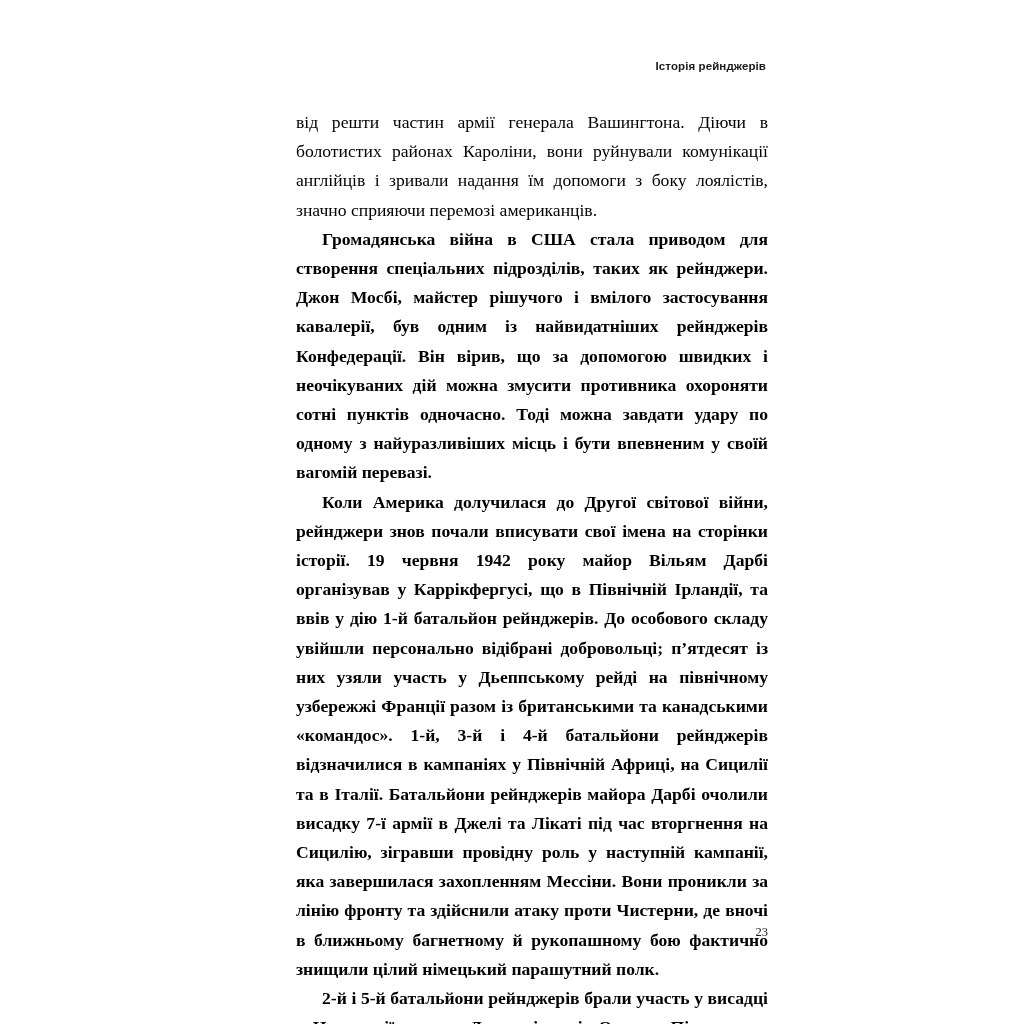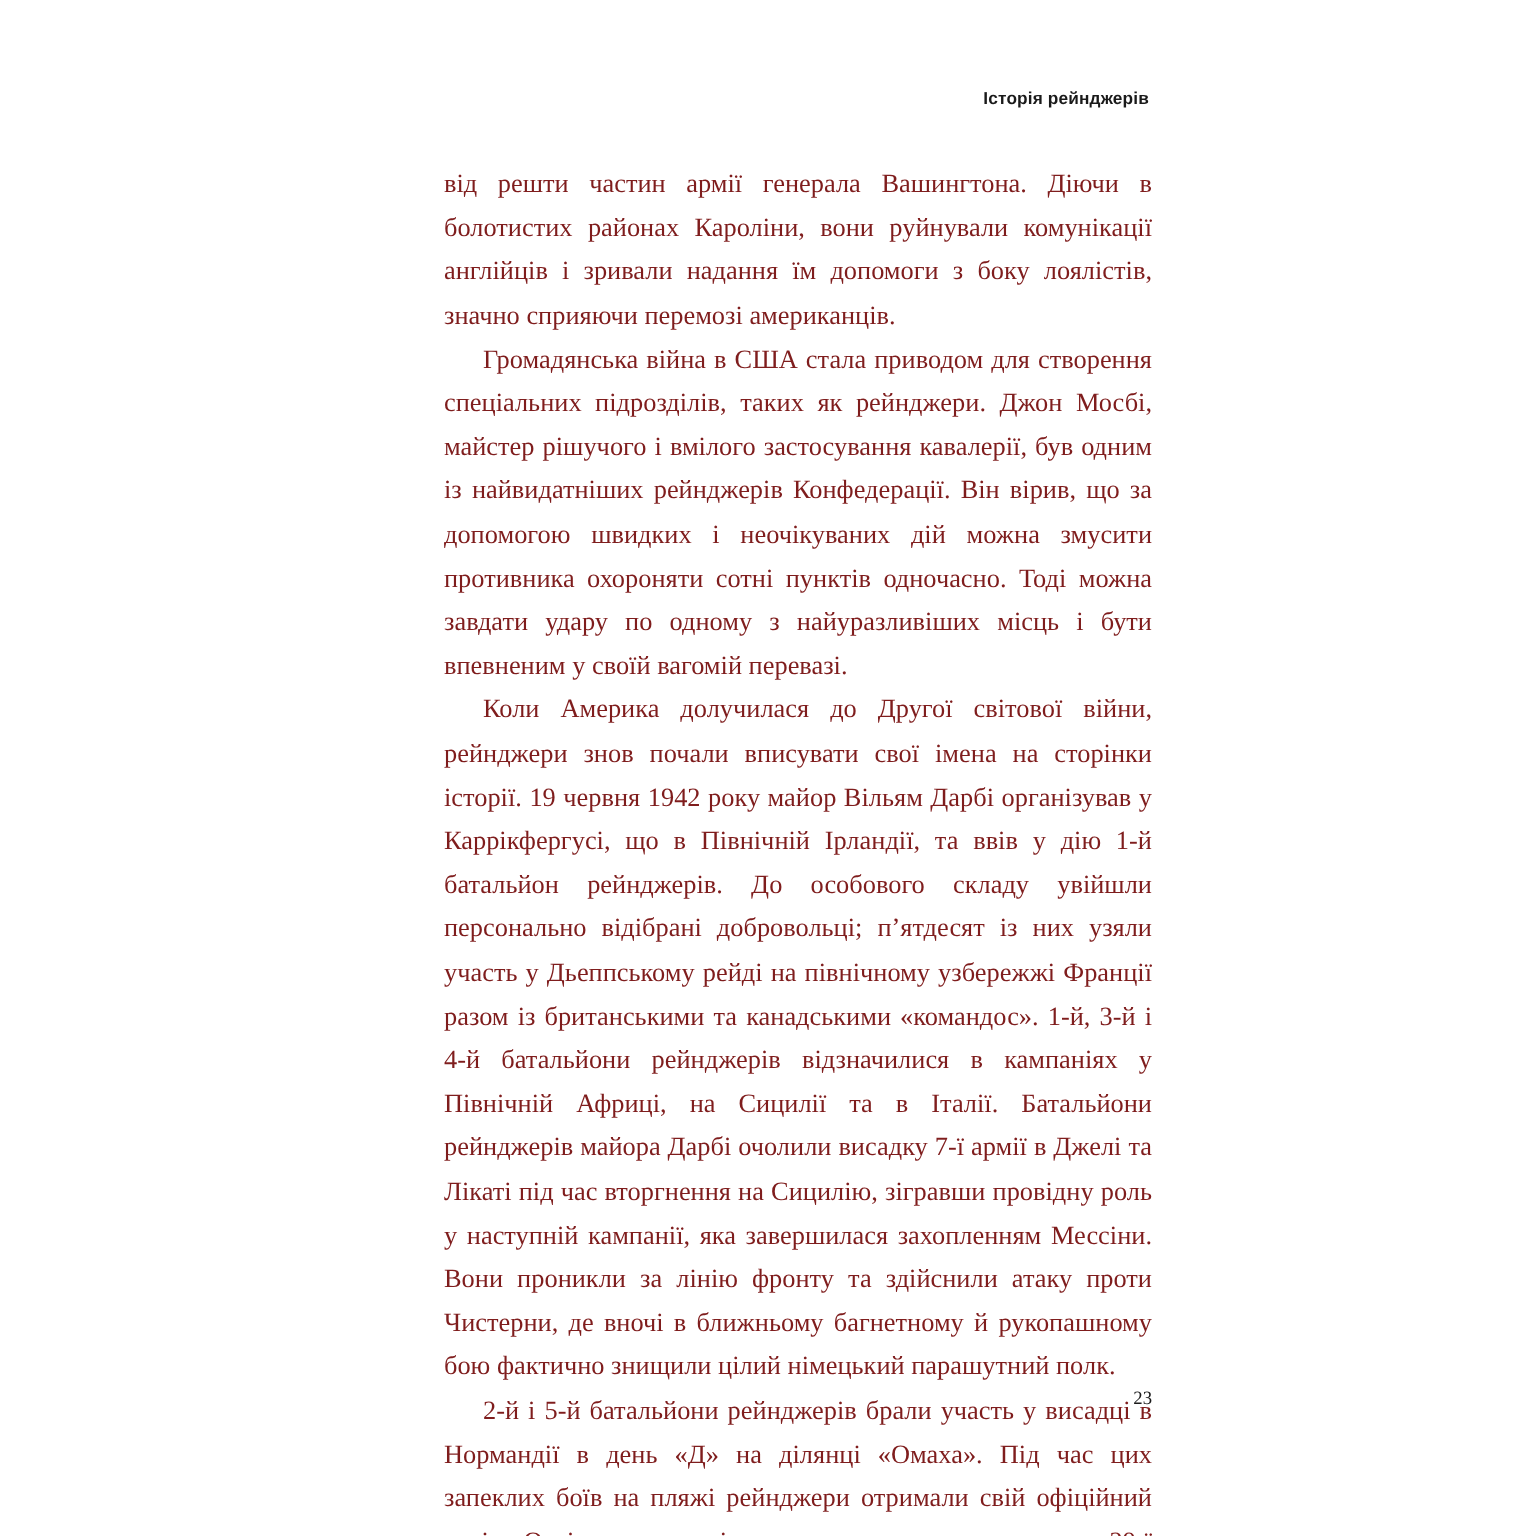--- a/index.html
+++ b/index.html
@@ -36,24 +36,25 @@
     margin: 0 0 36px 0;
     padding-right: 2px;
   }
   .body-text p {
     margin: 0;
     font-size: 17.6px;
     line-height: 29.2px;
     text-align: justify;
     text-justify: inter-word;
     hyphens: manual;
-    color: #7f1d1d;
+    color: #000000;
   }
   .body-text p + p {
     text-indent: 26px;
+    font-weight: bold;
   }
   .folio {
     position: absolute;
     left: 296px;
     top: 925px;
     width: 472px;
     text-align: right;
     font-size: 12.5px;
     font-family: Liberation Serif, serif;
     color: #1a1a1a;

